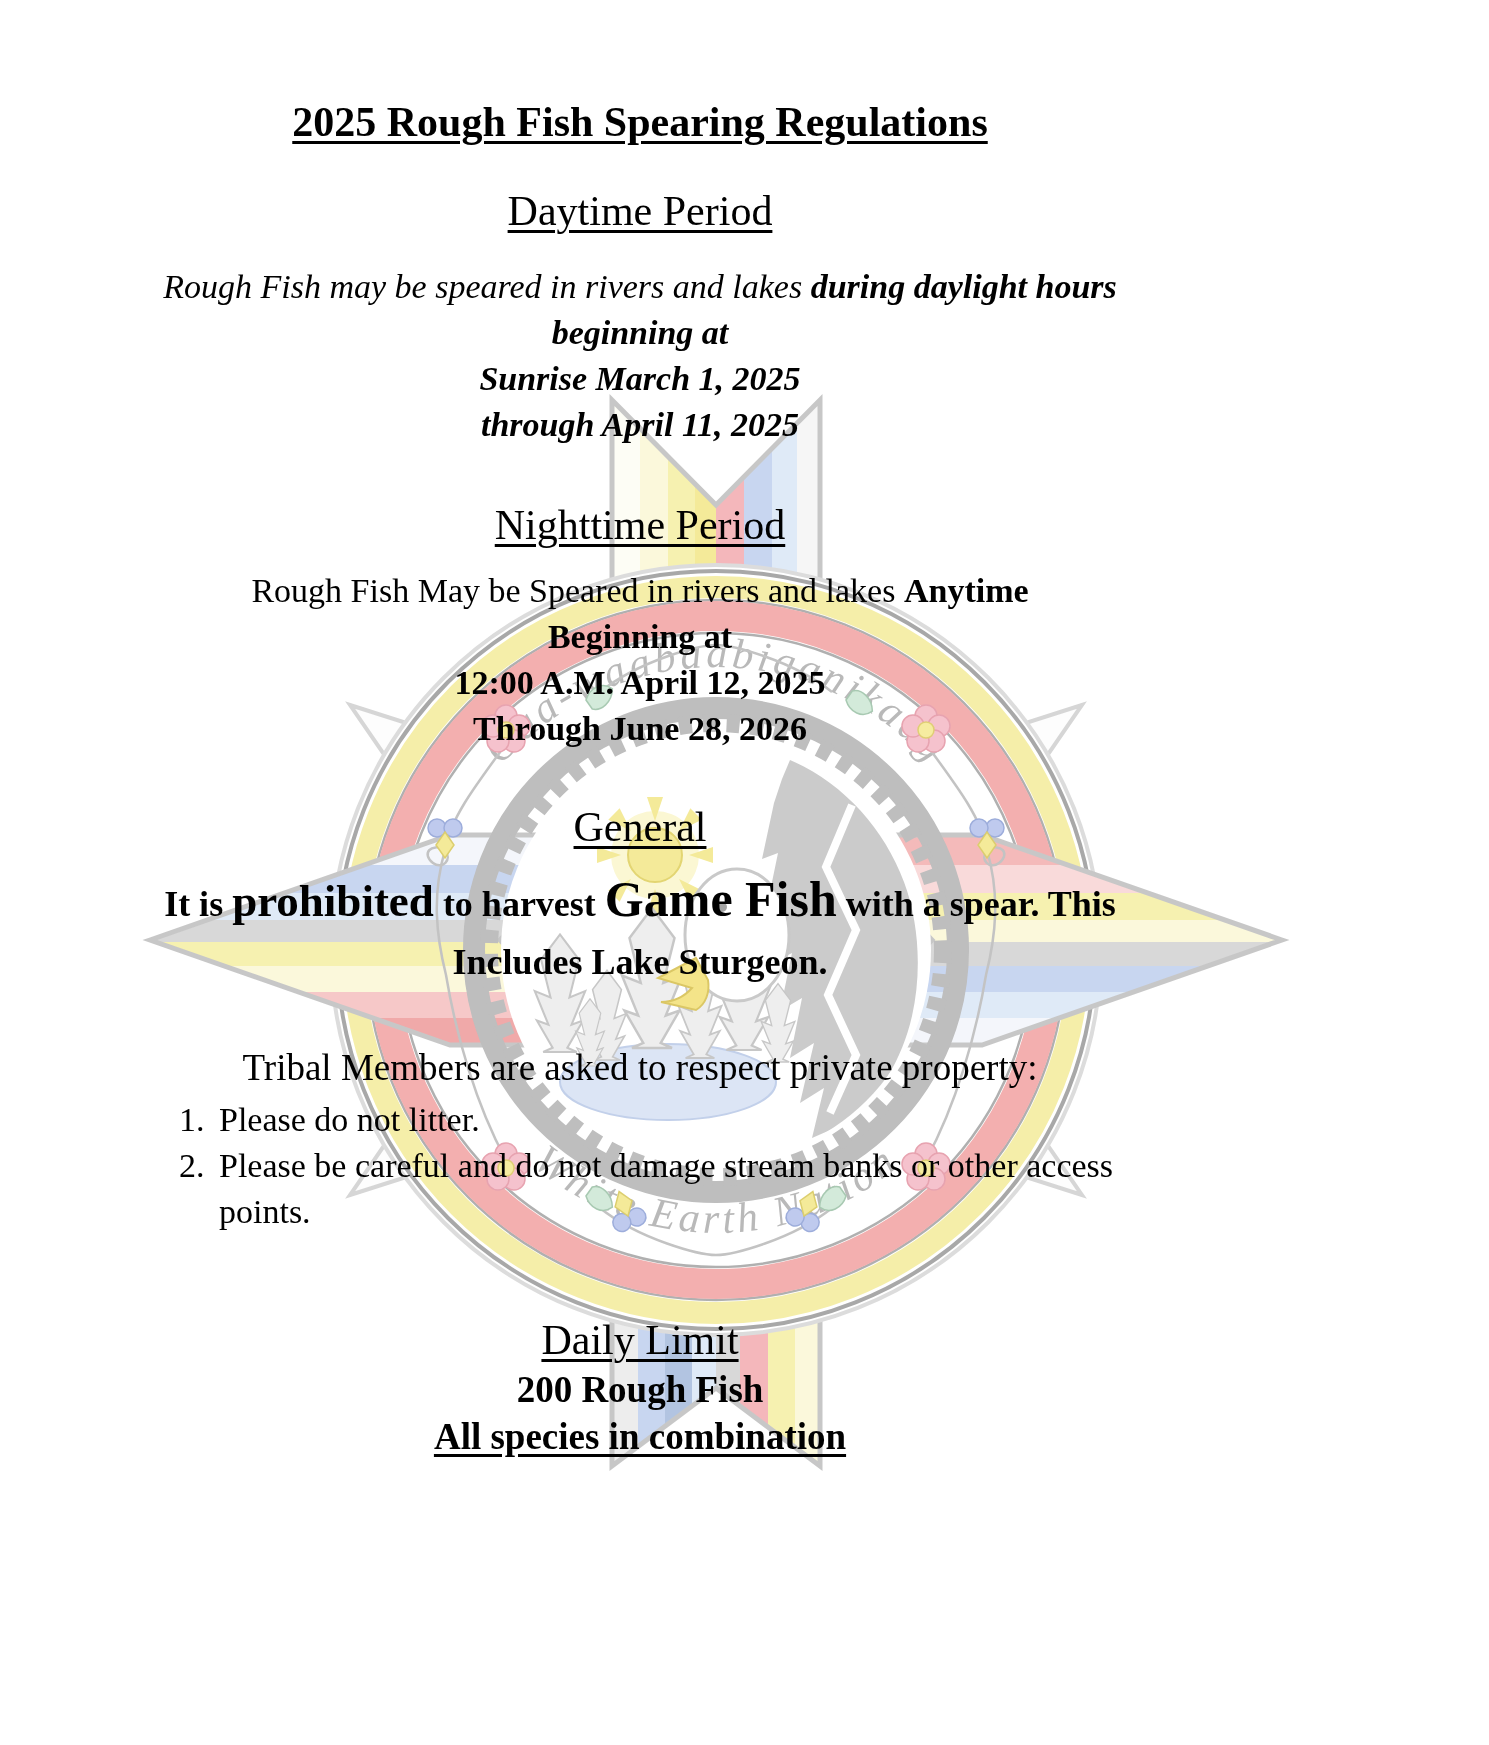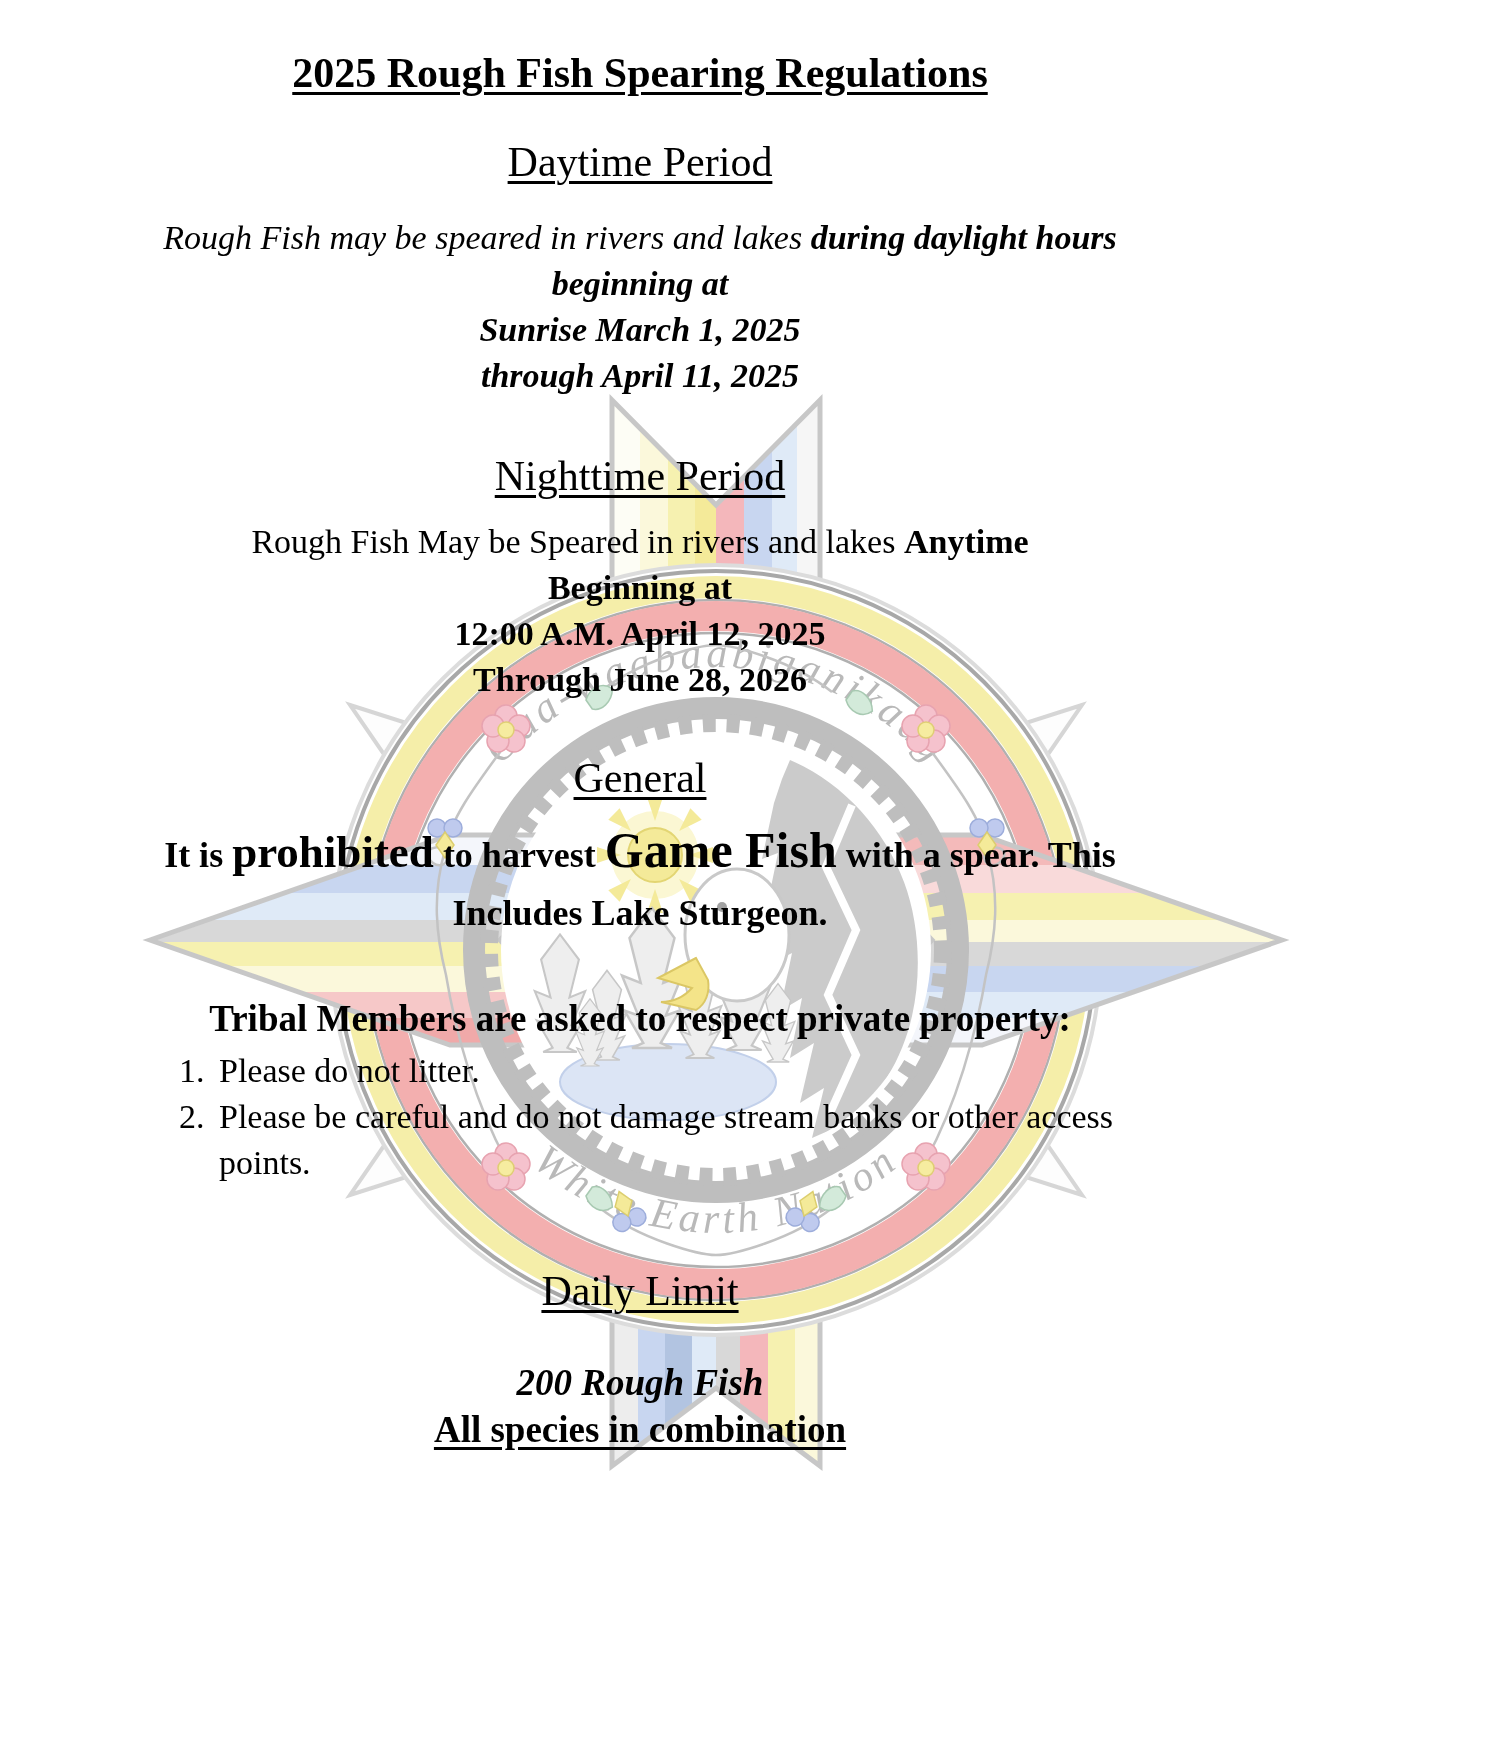--- a/index.html
+++ b/index.html
@@ -9,47 +9,47 @@
     font-family:"Liberation Serif","DejaVu Serif",serif;
     color:#000;
   }
   
   .watermark {
     position:absolute; left:0; top:0; width:1489px; height:1745px;
     opacity:.9; pointer-events:none;
   }
   
   .doc {
-    position:absolute; left:125px; top:0; width:1030px;
-    text-align:center; padding-top:47px;
+    position:absolute; left:125px; top:16px; width:1030px;
+    text-align:center; padding-top:80px;
   }
   .u { text-decoration:underline; text-decoration-thickness:3px; text-underline-offset:5px; }
   .title   { font-size:42px; font-weight:bold; line-height:52px; }
   .heading { font-size:42px; font-weight:normal; line-height:54px; }
   .body-line  { font-size:34px; line-height:46px; }
   .b { font-weight:bold; }
   .para { margin:0; }
   .mt-daytime-h   { margin-top:36px; }
   .mt-daytime-p   { margin-top:26px;font-style:italic; }
   .mt-night-h     { margin-top:50px; }
   .mt-night-p     { margin-top:16px; }
   .mt-general-h   { margin-top:48px; }
   .p1 { margin-top:16px; font-size:36px; font-weight:bold; line-height:58px; }
   .p1 .big1 { font-size:45px; }
   .p1 .big2 { font-size:50px;text-align:right; }
   .p2 { margin-top:42px; font-size:36px; font-weight:bold; line-height:52px; }
   .red { color:#e8362a; }
-  .respect { margin-top:54px; font-size:37px; font-weight:bold; line-height:46px;text-align:center; }
+  .respect { margin-top:54px; font-size:37px; font-weight:normal; line-height:46px;text-align:center; }
   .rules-list {
     margin:6px 0 0 0; padding-left:88px; text-align:left;
     font-size:34px; line-height:46px; list-style:decimal outside;
   }
   .rules-list li { padding-left:6px; }
   .mt-daily-h { margin-top:78px; }
-  .daily-amount { margin-top:42px; font-size:37px; font-weight:bold; line-height:46px;font-style:italic; }
+  .daily-amount { font-size:37px; font-weight:bold; line-height:46px; }
   .daily-note   { font-size:37px; font-weight:bold; line-height:48px; }
   .arc-script { font-size:42px; font-style:italic; letter-spacing:4px; fill:#b2b2b2; }
 </style>
 </head>
 <body>
 
 <div class="page">
 
   <svg class="watermark" viewBox="0 0 1489 1745" xmlns="http://www.w3.org/2000/svg" aria-hidden="true">
     <defs>

